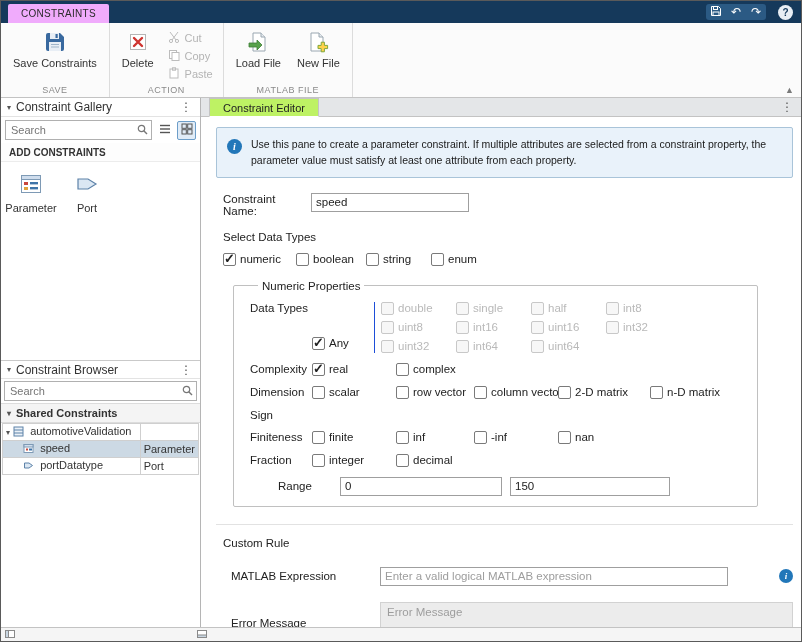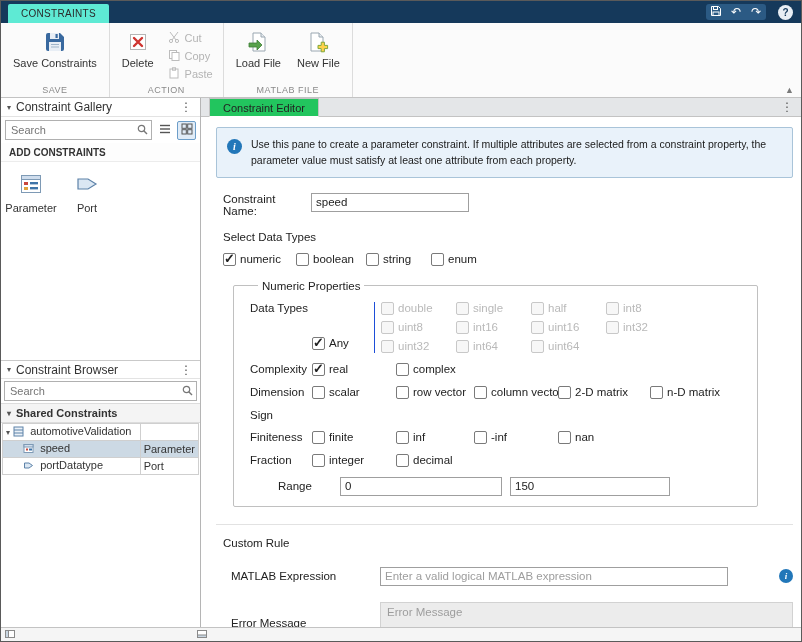--- a/index.html
+++ b/index.html
@@ -2,21 +2,21 @@
 <html><head>
 <meta charset="utf-8">
 <style>
   * { margin:0; padding:0; box-sizing:border-box; }
   html,body { background:#d8d8d8; }
   body { font-family:"Liberation Sans", sans-serif; font-size:12px; color:#333; }
   .app { width:802px; height:642px; background:#fff; border:1px solid #5a5a5a; display:flex; flex-direction:column; overflow:hidden; }
 
   
   .titlebar { height:22px; background:#15395b; flex:none; display:flex; align-items:flex-end; }
-  .ribbon-tab { margin-left:7px; height:19px; background:#5eead4; padding:0 13px; display:flex; align-items:center;
+  .ribbon-tab { margin-left:7px; height:19px; background:#f0abfc; padding:0 13px; display:flex; align-items:center;
                 font-size:10px; color:#2b2b2b; border-radius:2px 2px 0 0; cursor:pointer; letter-spacing:.3px; }
   .qat { margin-left:auto; display:flex; align-items:center; padding-right:8px; align-self:center; }
   .qat-cluster { display:flex; background:#2b5a84; border-radius:3px; }
   .qat-btn { width:20px; height:16px; display:flex; align-items:center; justify-content:center; color:#fff; font-size:12px; cursor:pointer; }
   .help-btn { margin-left:12px; width:15px; height:15px; border-radius:50%; background:#e8eef4; color:#15395b;
               font-size:10px; font-weight:bold; display:flex; align-items:center; justify-content:center; cursor:pointer; }
 
   
   .toolstrip { height:75px; background:#fbfbfb; border-bottom:1px solid #c3c3c3; display:flex; flex:none; }
   .ts-section { display:flex; flex-direction:column; border-right:1px solid #dcdcdc; }
@@ -56,21 +56,21 @@
   .name-cell { width:138px; }
   .tree-row { cursor:pointer; }
   .tree-row.selected td { background:#ccd9e4; }
   .tree-icon { display:inline-block; vertical-align:-2px; margin-right:3px; }
   .child-indent { display:inline-block; width:14px; }
   .left-fill { flex:1; }
 
   
   .main-panel { flex:1; display:flex; flex-direction:column; background:#ececec; min-width:0; }
   .doc-tabbar { height:19px; flex:none; background:#e4e6e8; border-bottom:1px solid #c3c3c3; display:flex; align-items:flex-end; }
-  .doc-tab { height:19px; background:#22c55e; border:1px solid #c3c3c3; border-bottom:1px solid #fff; margin-left:8px; margin-bottom:-1px;
+  .doc-tab { height:19px; background:#bef264; border:1px solid #c3c3c3; border-bottom:1px solid #fff; margin-left:8px; margin-bottom:-1px;
              padding:0 13px; font-size:11px; color:#222; display:flex; align-items:center; cursor:pointer; }
   .doc-tabbar .dots { margin-left:auto; margin-right:6px; align-self:center; }
   .editor-body { flex:1; background:#fff; padding:10px 8px 0 15px; overflow:hidden; font-size:12px; }
 
   .info-box { border:1px solid #a9c4d9; background:#e9f2fa; border-radius:2px; display:flex; gap:9px;
               padding:8px 10px; margin-bottom:15px; font-size:10.5px; color:#1a1a1a; line-height:1.55; }
   .info-icon { width:15px; height:15px; flex:none; margin-top:3px; border-radius:50%; background:#2277b9; color:#fff;
                font-weight:bold; font-size:10px; font-family:"Liberation Serif", serif; font-style:italic;
                display:flex; align-items:center; justify-content:center; }
 

